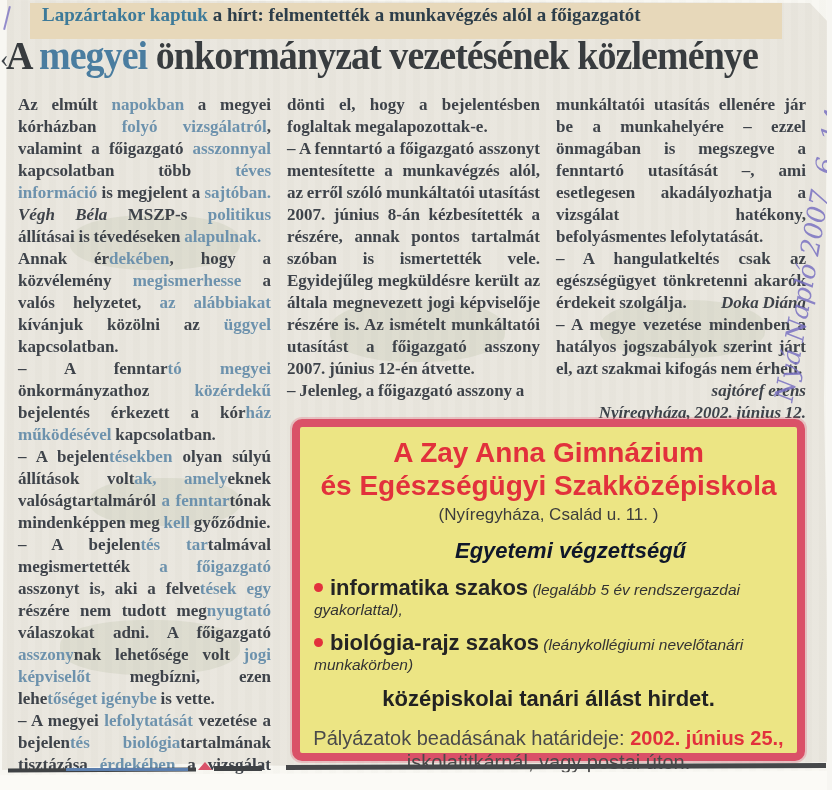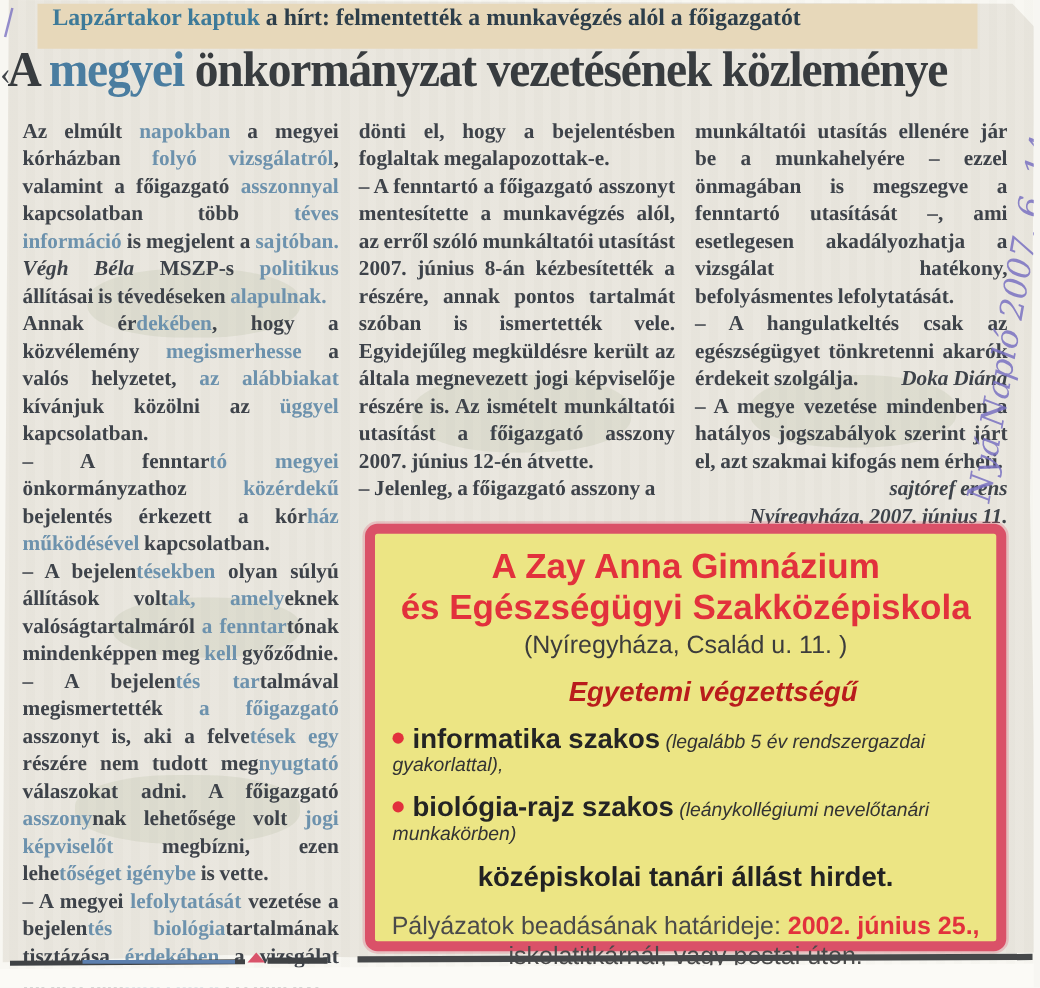--- a/index.html
+++ b/index.html
@@ -37,22 +37,22 @@
   .col span.i{font-style:italic;}
   .col span.fr{float:right;font-style:italic;}
 
   
   .ad{position:absolute;left:292px;top:419px;width:497px;height:326px;
       background:var(--ad_bg,#ece584);border:8px solid var(--ad_border,#da5168);
       border-radius:10px;font-family:"Liberation Sans",sans-serif;text-align:center;
       box-shadow:0 0 0 2px rgba(218,81,104,.25);}
   .ad-title{color:var(--ad_red,#e2313c);font-weight:bold;font-size:28px;line-height:33px;}
   .ad-title.first{margin-top:9px;}
-  .ad-address{color:#3c3c3c;font-size:20px;margin-top:3px;font-family:"Liberation Sans",sans-serif;}
-  .ad-lead{color:#b91c1c;font-weight:bold;font-style:italic;font-size:22px;margin-top:13px;padding-left:44px;}
+  .ad-address{color:#3c3c3c;font-size:17px;margin-top:3px;font-family:"Liberation Sans",sans-serif;}
+  .ad-lead{color:#0f172a;font-weight:bold;font-style:italic;font-size:22px;margin-top:13px;padding-left:44px;}
   .ad-bullet{text-align:left;margin:11px 0 0 14px;color:#222;}
   .dot{display:inline-block;width:9px;height:9px;border-radius:50%;
        background:var(--ad_red,#e2313c);margin-right:7px;vertical-align:3px;}
   .b-bold{font-weight:bold;font-size:22px;color:#242424;}
   .b-note{font-style:italic;font-size:15.5px;color:#333;}
   .ad-closing{font-weight:bold;font-size:22px;margin-top:12px;color:#222;}
   .ad-deadline{font-size:20px;color:#4a4a4a;margin-top:15px;}
   .deadline-date{color:var(--ad_red,#e2313c);font-weight:bold;}
   .ad-deadline2{font-size:20px;color:#4a4a4a;margin-top:1px;}
 
@@ -112,21 +112,21 @@
   <div class="col" style="left:287px;" lang="hu">
       <p class=""><span>dönti el, hogy a bejelentésben foglaltak megalapozottak-e.</span></p>
       <p class=""><span>– A fenntartó a főigazgató asszonyt mentesítette a munkavégzés alól, az erről szóló munkáltatói utasítást 2007. június 8-án kézbesítették a részére, annak pontos tartalmát szóban is ismertették vele. Egyidejűleg megküldésre került az általa megnevezett jogi képviselője részére is. Az ismételt munkáltatói utasítást a főigazgató asszony 2007. június 12-én átvette.</span></p>
       <p class=""><span>– Jelenleg, a főigazgató asszony a</span></p>
     </div>
   <div class="col" style="left:556px;width:250px;" lang="hu">
       <p class=""><span>munkáltatói utasítás ellenére jár be a munkahelyére – ezzel önmagában is megszegve a fenntartó utasítását –, ami esetlegesen akadályozhatja a vizsgálat hatékony, befolyásmentes lefolytatását.</span></p>
       <p class=""><span>– A hangulatkeltés csak az egészségügyet tönkretenni akarók érdekeit szolgálja.</span><span class="fr">Doka Diána</span></p>
       <p class=""><span>– A megye vezetése mindenben a hatályos jogszabályok szerint járt el, azt szakmai kifogás nem érheti.</span></p>
       <p class="right it"><span>sajtóref erens</span></p>
-      <p class="right it"><span>Nyíregyháza, 2007. június 11.</span></p>
+      <p class="right it"><span>Nyíregyháza, 2002. június 12.</span></p>
     </div>
 
   <div class="ad">
     <div class="ad-title first">A Zay Anna Gimnázium</div>
     <div class="ad-title">és Egészségügyi Szakközépiskola</div>
     <div class="ad-address">(Nyíregyháza, Család u. 11. )</div>
     <div class="ad-lead">Egyetemi végzettségű</div>
     <div class="ad-bullet">
       <span class="dot"></span><span class="b-bold">informatika szakos</span><span class="b-note"> (legalább 5 év rendszergazdai gyakorlattal),</span>
     </div>

